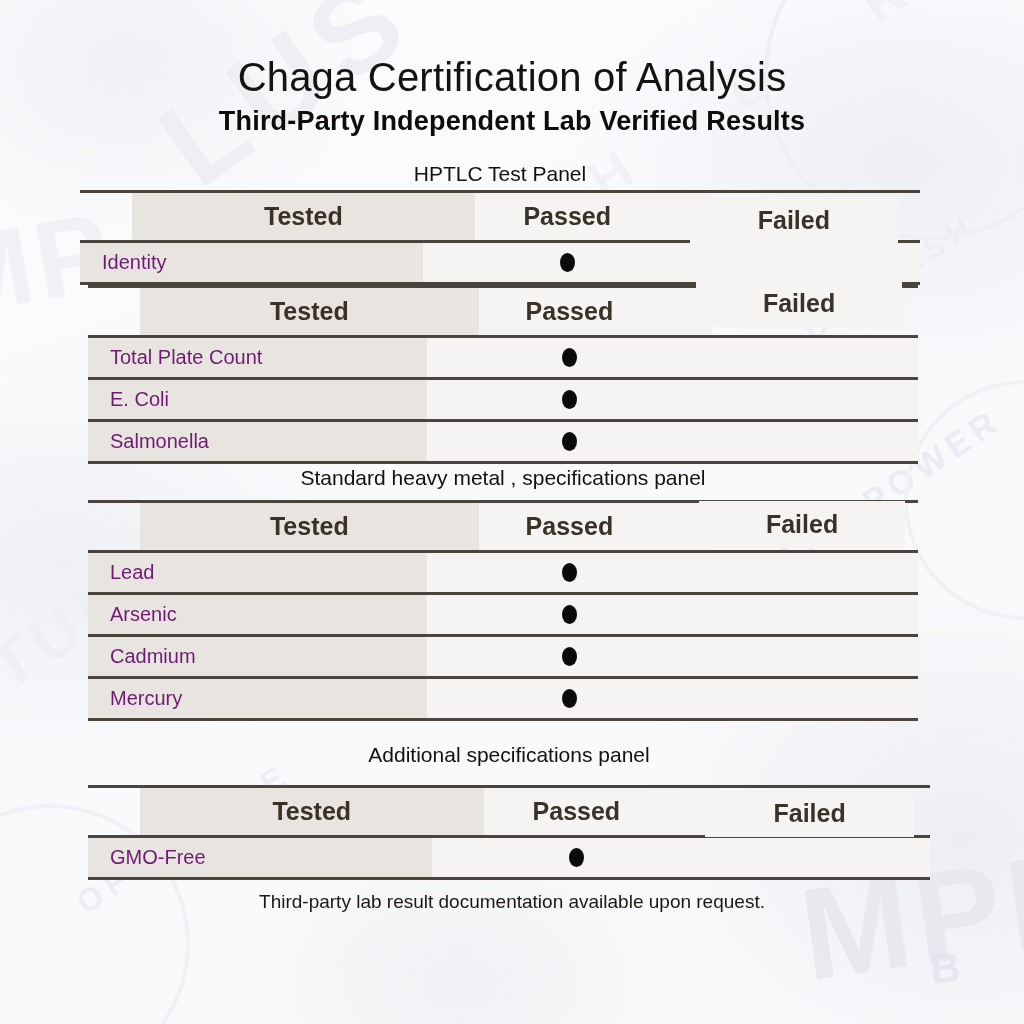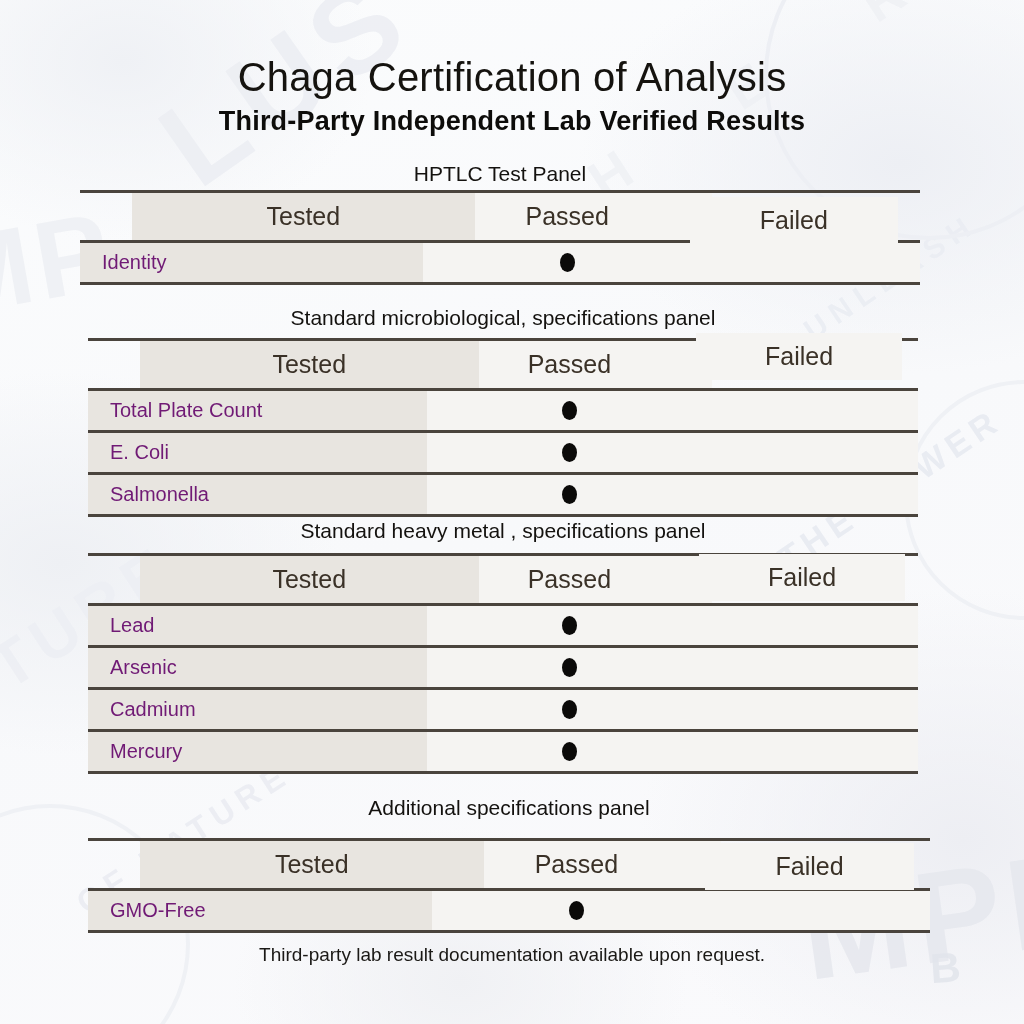--- a/index.html
+++ b/index.html
@@ -59,21 +59,21 @@
   .t4 .tbl-wrap, .t4 .panel-label { margin-left: 88px; width: 842px; }
 
   .tbl { border-top: 3px solid #4a443d; }
   .thead, .trow { display: grid; grid-template-columns: 40.8% 34.4% 24.8%; }
   .thead { height: 50px; border-bottom: 3px solid #4a443d; }
   .trow  { height: 42px; border-bottom: 3px solid #4a443d; }
 
   .cell-name-bg  { background: #e8e5e0; }
   .cell-res-bg   { background: #f5f4f2; }
 
-  .th { font-size: 25px; font-weight: 400; color: #3a3127; line-height: 47px; text-align: center; }
+  .th { font-size: 25px; font-weight: 700; color: #3a3127; line-height: 47px; text-align: center; }
   .th.tested { transform: translateX(52px); }
   .th.failed { transform: translateX(-18px); }
   .t1 .th.failed { transform: translate(-22px, 4px); }
   .t2 .th.failed { transform: translate(-16px, -8px); }
   .t3 .th.failed { transform: translate(-13px, -2px); }
   .t4 .th.failed { transform: translate(-16px, 2px); }
 
   .td { line-height: 39px; }
   .td.name { font-size: 20px; color: #701a75; padding-left: 22px; }
   .td.mark { display: flex; align-items: center; justify-content: center; }
@@ -122,21 +122,20 @@
             <div class="td mark cell-res-bg cell-passed">
                 <span class="dot"></span>
               </div>
             <div class="td mark cell-res-bg cell-failed"></div>
           </div>
         </div>
       </div>
     </section>
 
     <section class="panel t2">
-      <div class="panel-label">Standard microbiological, specifications panel</div>
       <div class="tbl-wrap">
         <div class="tbl">
           <div class="thead">
             <div class="th tested cell-name-bg">Tested</div>
             <div class="th passed cell-res-bg">Passed</div>
             <div class="th failed cell-res-bg">Failed</div>
           </div>
           <div class="trow">
             <div class="td name cell-name-bg">Total Plate Count</div>
             <div class="td mark cell-res-bg cell-passed">

